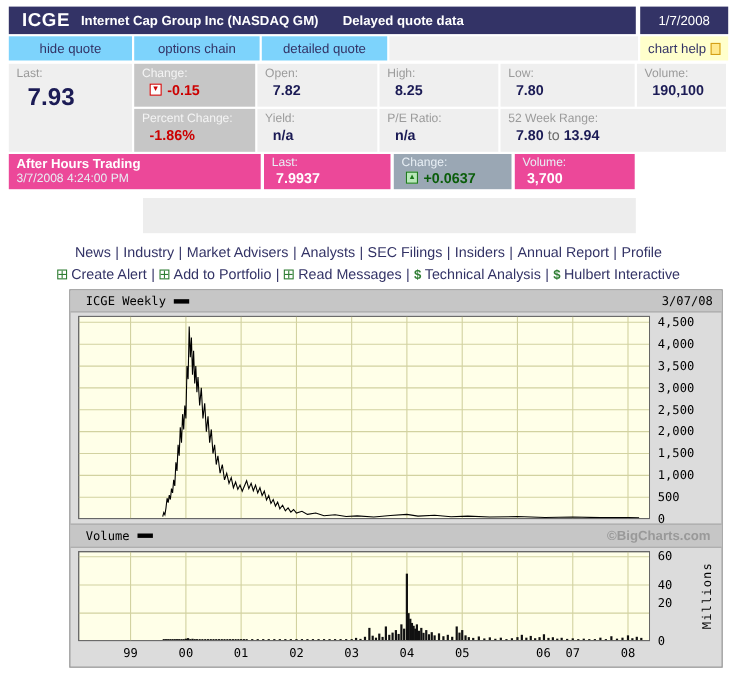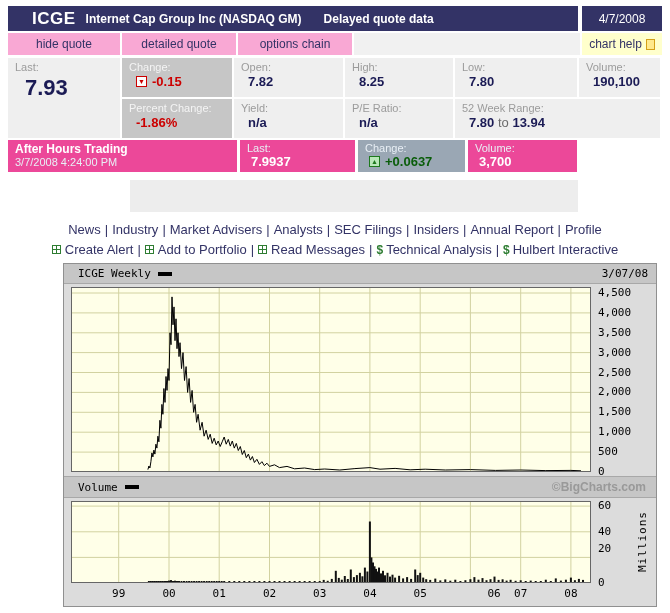--- a/index.html
+++ b/index.html
@@ -4,33 +4,33 @@
 <style>
   * { box-sizing: border-box; margin: 0; padding: 0; }
   body {
     width: 670px; height: 613px; background: #ffffff;
     font-family: "Liberation Sans", sans-serif; overflow: hidden;
   }
   
   .topbar-row { margin: 6px 8px 0 8px; display: flex; gap: 4px; height: 25px; }
   .topbar {
     width: 570px; background: #333366; color: #fff; display: flex;
-    align-items: center; padding: 0 24px;
+    align-items: center; padding: 0 12px;
   }
   .topbar .sym { font-size: 17px; font-weight: bold; letter-spacing: 0.5px; margin-right: 10px; }
   .topbar .co { font-size: 12px; font-weight: bold; margin-right: 22px; }
   .topbar .note { font-size: 12px; font-weight: bold; }
   .datecell {
     width: 80px; background: #333366; color: #fff; font-size: 12px;
     display: flex; align-items: center; justify-content: center;
   }
   
   .tabs-row { margin: 2px 8px 0 8px; display: flex; gap: 2px; height: 22px; }
   .tab {
-    background: #f9a8d4; color: #333366; font-size: 12px;
+    background: #7dd3fc; color: #333366; font-size: 12px;
     display: flex; align-items: center; justify-content: center; cursor: pointer;
   }
   .tab-hide { width: 112px; } .tab-detailed { width: 114px; } .tab-options { width: 114px; }
   .tab-spacer { flex: 1; background: #f1f1f1; }
   .tab-charthelp { width: 80px; background: #ffffcc; gap: 4px; }
   .help-icon { display: inline-block; width: 9px; height: 11px; background: #ffe98c; border: 1px solid #d4a017; }
   
   .quote-grid {
     margin: 3px 8px 0 8px; display: grid;
     grid-template-columns: 112px 110px 109px 108px 122px 81px;
@@ -108,27 +108,27 @@
 </style>
 </head>
 <body>
 
 <div class="topbar-row">
   <div class="topbar">
     <span class="sym">ICGE</span>
     <span class="co">Internet Cap Group Inc (NASDAQ GM)</span>
     <span class="note">Delayed quote data</span>
   </div>
-  <div class="datecell">4/7/2008</div>
+  <div class="datecell">1/7/2008</div>
 </div>
 
 <div class="tabs-row">
   <div class="tab tab-hide">hide quote</div>
+  <div class="tab tab-options">options chain</div>
   <div class="tab tab-detailed">detailed quote</div>
-  <div class="tab tab-options">options chain</div>
   <div class="tab-spacer"></div>
   <div class="tab tab-charthelp">
     <span>chart help</span>
     <span class="help-icon"></span>
   </div>
 </div>
 
 <div class="quote-grid">
   <div class="qcell qcell-last">
     <span class="lbl">Last:</span>

